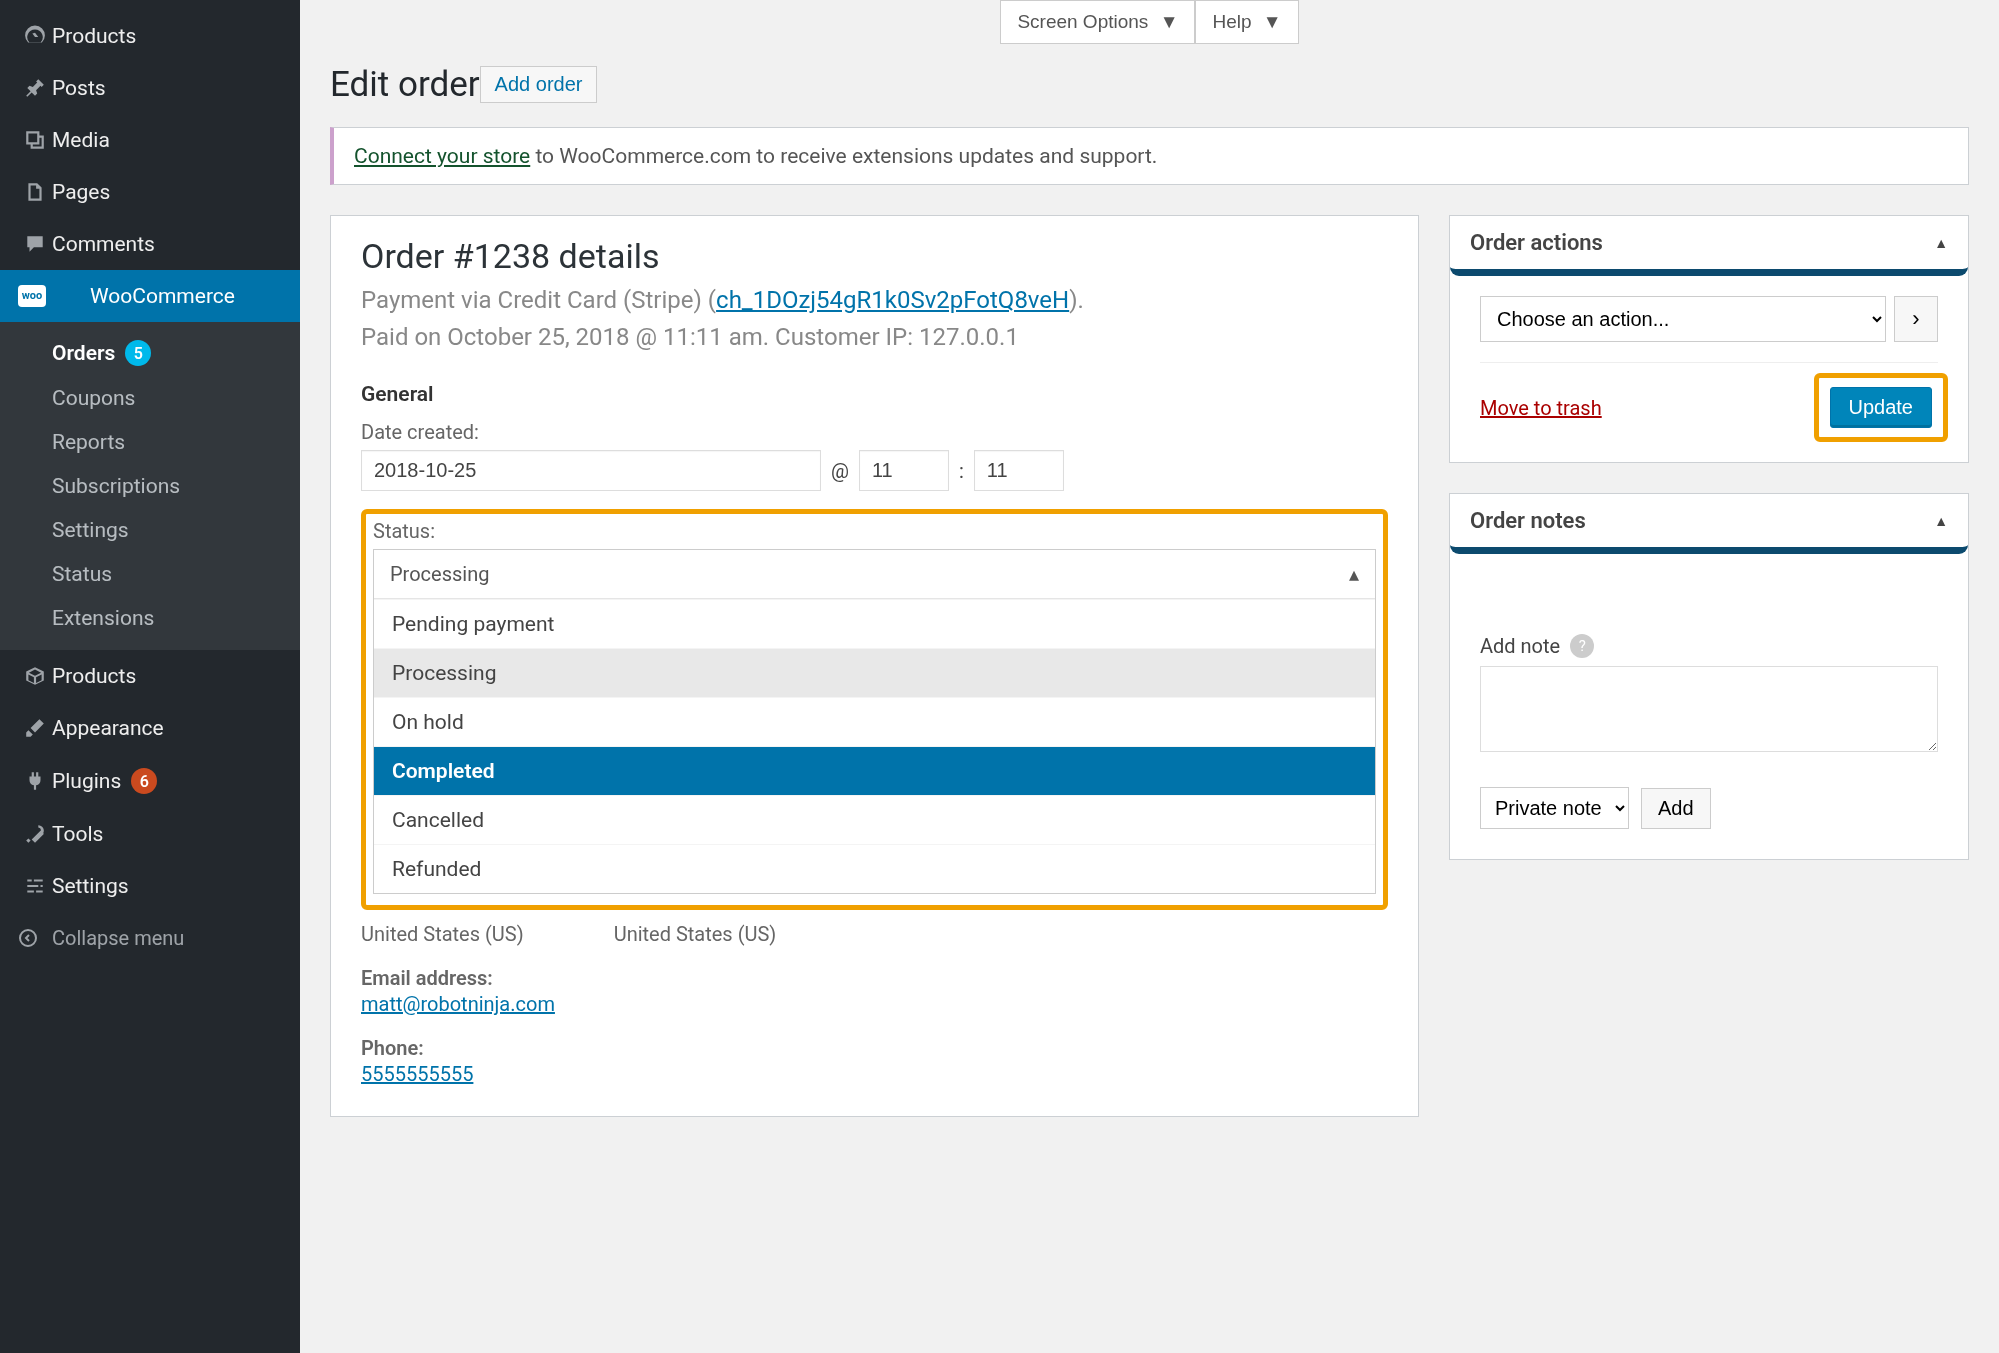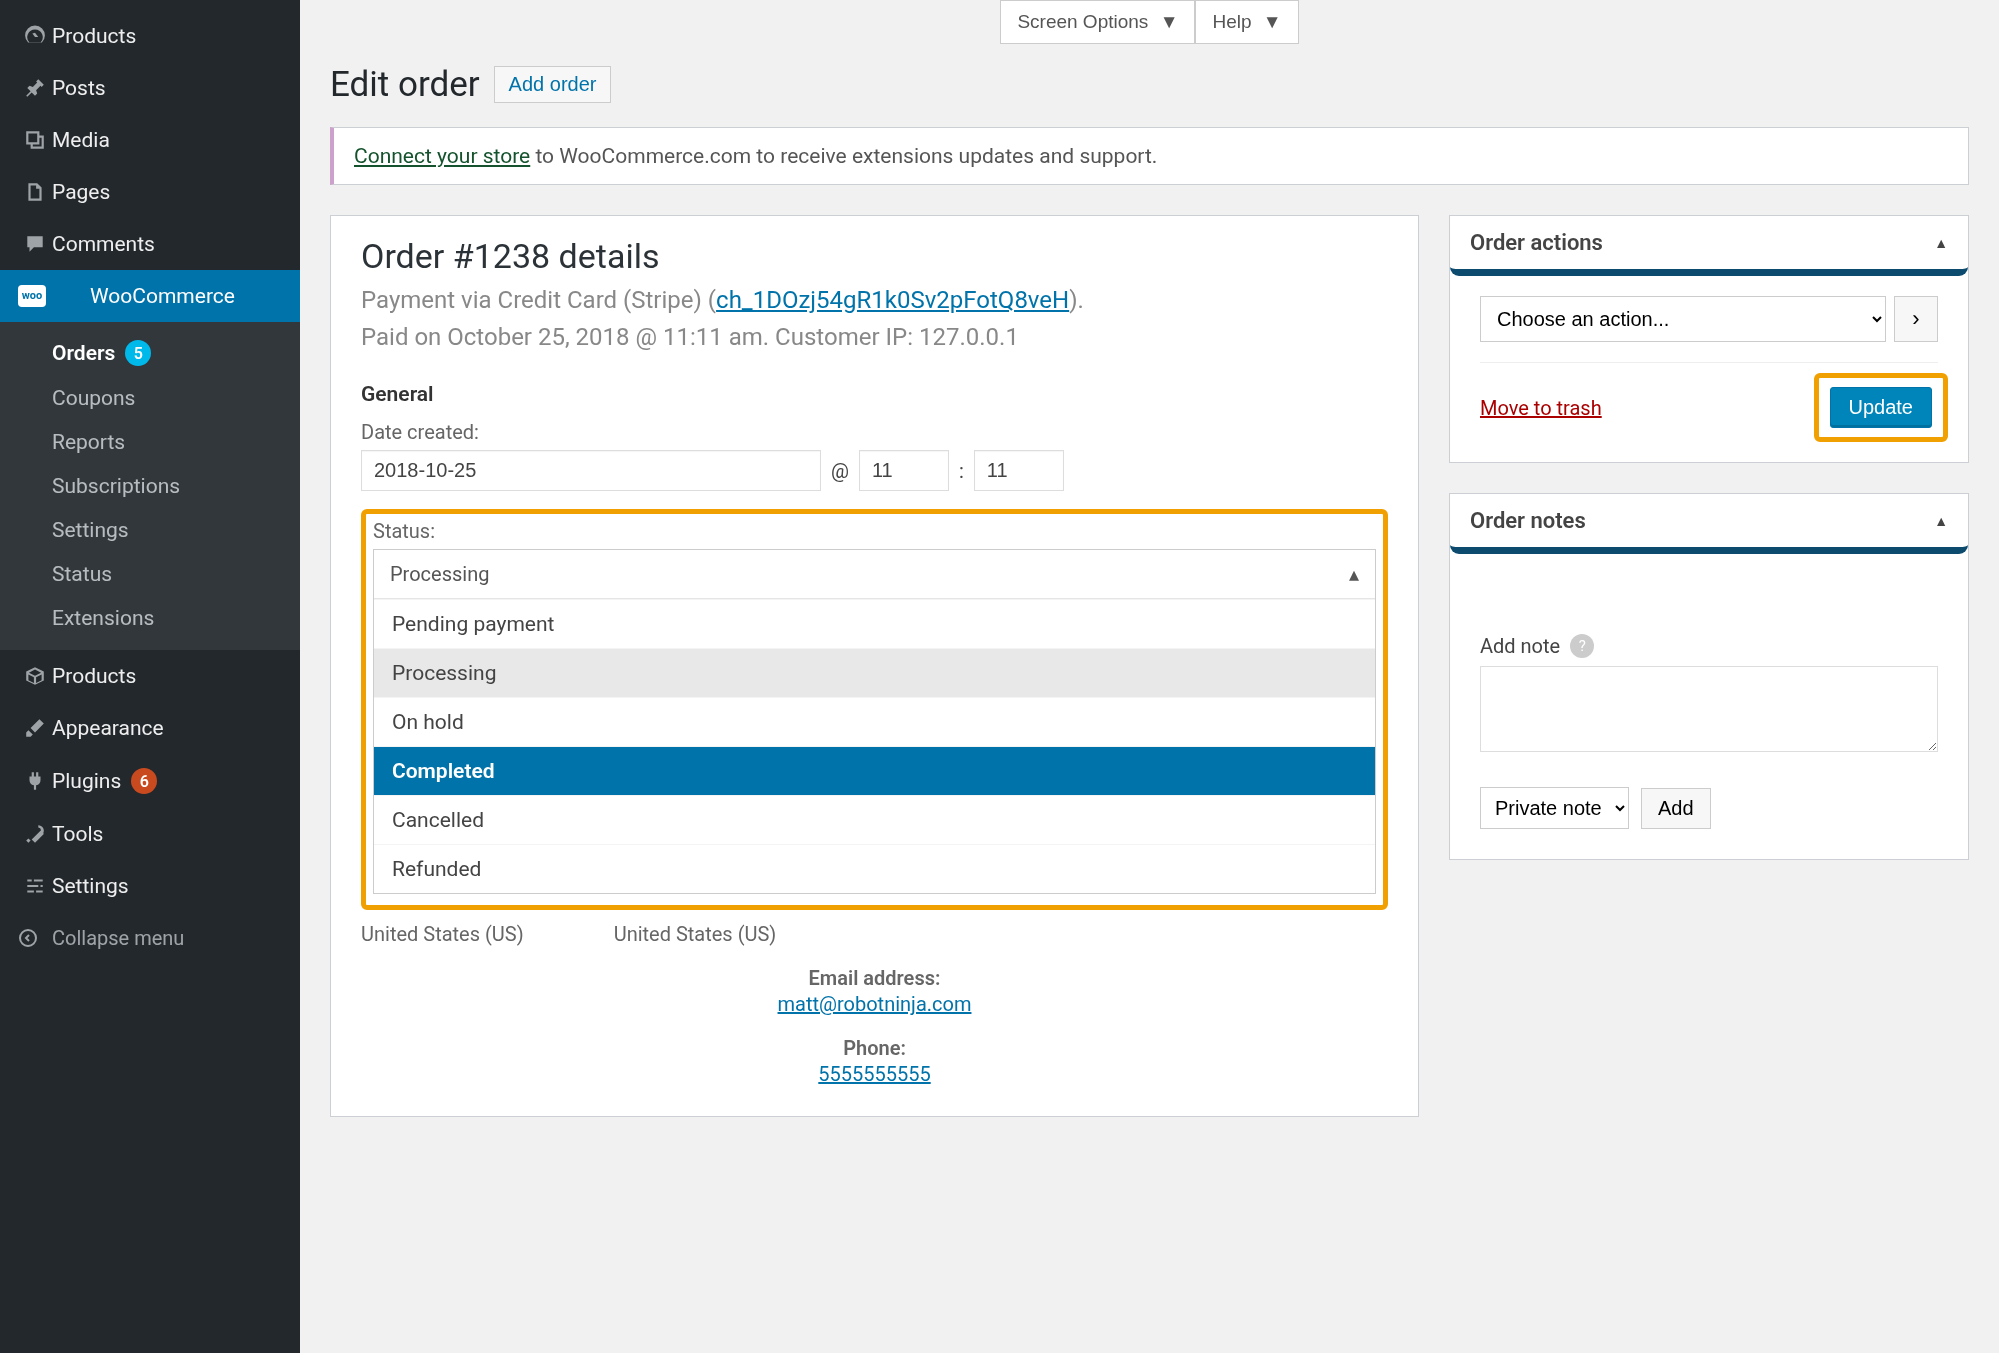--- a/index.html
+++ b/index.html
@@ -26,21 +26,21 @@
 .badge.orange { background: #ca4a1f; }
 .collapse { padding: 14px 18px; color: rgba(240,245,250,.6); display: flex; align-items: center; cursor: pointer; font-size: 20px; }
 .collapse .ico { width: 34px; font-size: 22px; }
 
 
 .main { flex: 1; padding: 0 30px 40px; }
 .screen-opts { display: flex; justify-content: center; gap: 0; padding: 0; margin-bottom: 20px; }
 .btn-outline { border: 1px solid #ccc; background: #fff; padding: 10px 16px; font-size: 19px; color: #555; cursor: pointer; }
 .btn-outline .tri { margin-left: 6px; }
 
-h1.edit-title { display: flex; align-items: center; gap: 14px; font-size: 35px; font-weight: 400; margin: 4px 0 22px; color: #23282d; }
+h1.edit-title { display: flex; align-items: center; font-size: 35px; font-weight: 400; margin: 4px 0 22px; color: #23282d; }
 .add-order-btn { border: 1px solid #ccc; background: #f7f7f7; color: #0073aa; padding: 6px 14px; font-size: 20px; cursor: pointer; }
 
 .notice { border: 1px solid #ccd0d4; border-left: 4px solid #cca1cc; background: #fff; padding: 16px 20px; margin-bottom: 30px; font-size: 21px; color: #555; }
 .notice a { color: #14532d; text-decoration: underline; }
 
 .cols { display: flex; gap: 30px; }
 .col-main { flex: 1; }
 .col-side { width: 520px; flex-shrink: 0; }
 
 .postbox { border: 1px solid #ccd0d4; background: #fff; margin-bottom: 30px; }
@@ -61,21 +61,21 @@
 .status-block { position: relative; padding: 10px 12px 16px; }
 .highlight { position: absolute; inset: 0; border: 5px solid #f0a000; border-radius: 6px; pointer-events: none; }
 .select2 { border: 1px solid #ccc; background: #fff; }
 .sel-top { display: flex; align-items: center; justify-content: space-between; padding: 12px 16px; font-size: 20px; color: #555; cursor: pointer; }
 .sel-options { border-top: 1px solid #e5e5e5; }
 .opt { padding: 12px 18px; font-size: 21px; color: #444; cursor: pointer; border-top: 1px solid #f4f4f4; }
 .opt.selected { background: #e8e8e8; }
 .opt.hilite { background: #0073aa; color: #fff; font-weight: 600; }
 
 .below-text { font-size: 20px; color: #666; margin-top: 12px; display: flex; gap: 90px; }
-.below-block { margin-top: 20px; text-align: center; }
+.below-block { margin-top: 20px; }
 .below-block a { color: #0073aa; text-decoration: underline; }
 .below-block .lbl { font-weight: 600; color: #666; margin-bottom: 2px; }
 
 
 .pb-header { display: flex; align-items: center; justify-content: space-between; padding: 14px 20px; border-bottom: 7px solid #0c4a6e; border-radius: 9px; }
 .pb-header h2 { font-size: 22px; font-weight: 600; }
 .toggle-tri { font-size: 14px; }
 
 .action-select { display: flex; gap: 8px; margin-bottom: 20px; }
 .action-select select { flex: 1; border: 1px solid #ccc; padding: 10px 12px; font-size: 20px; background: #fff; appearance: auto; }

